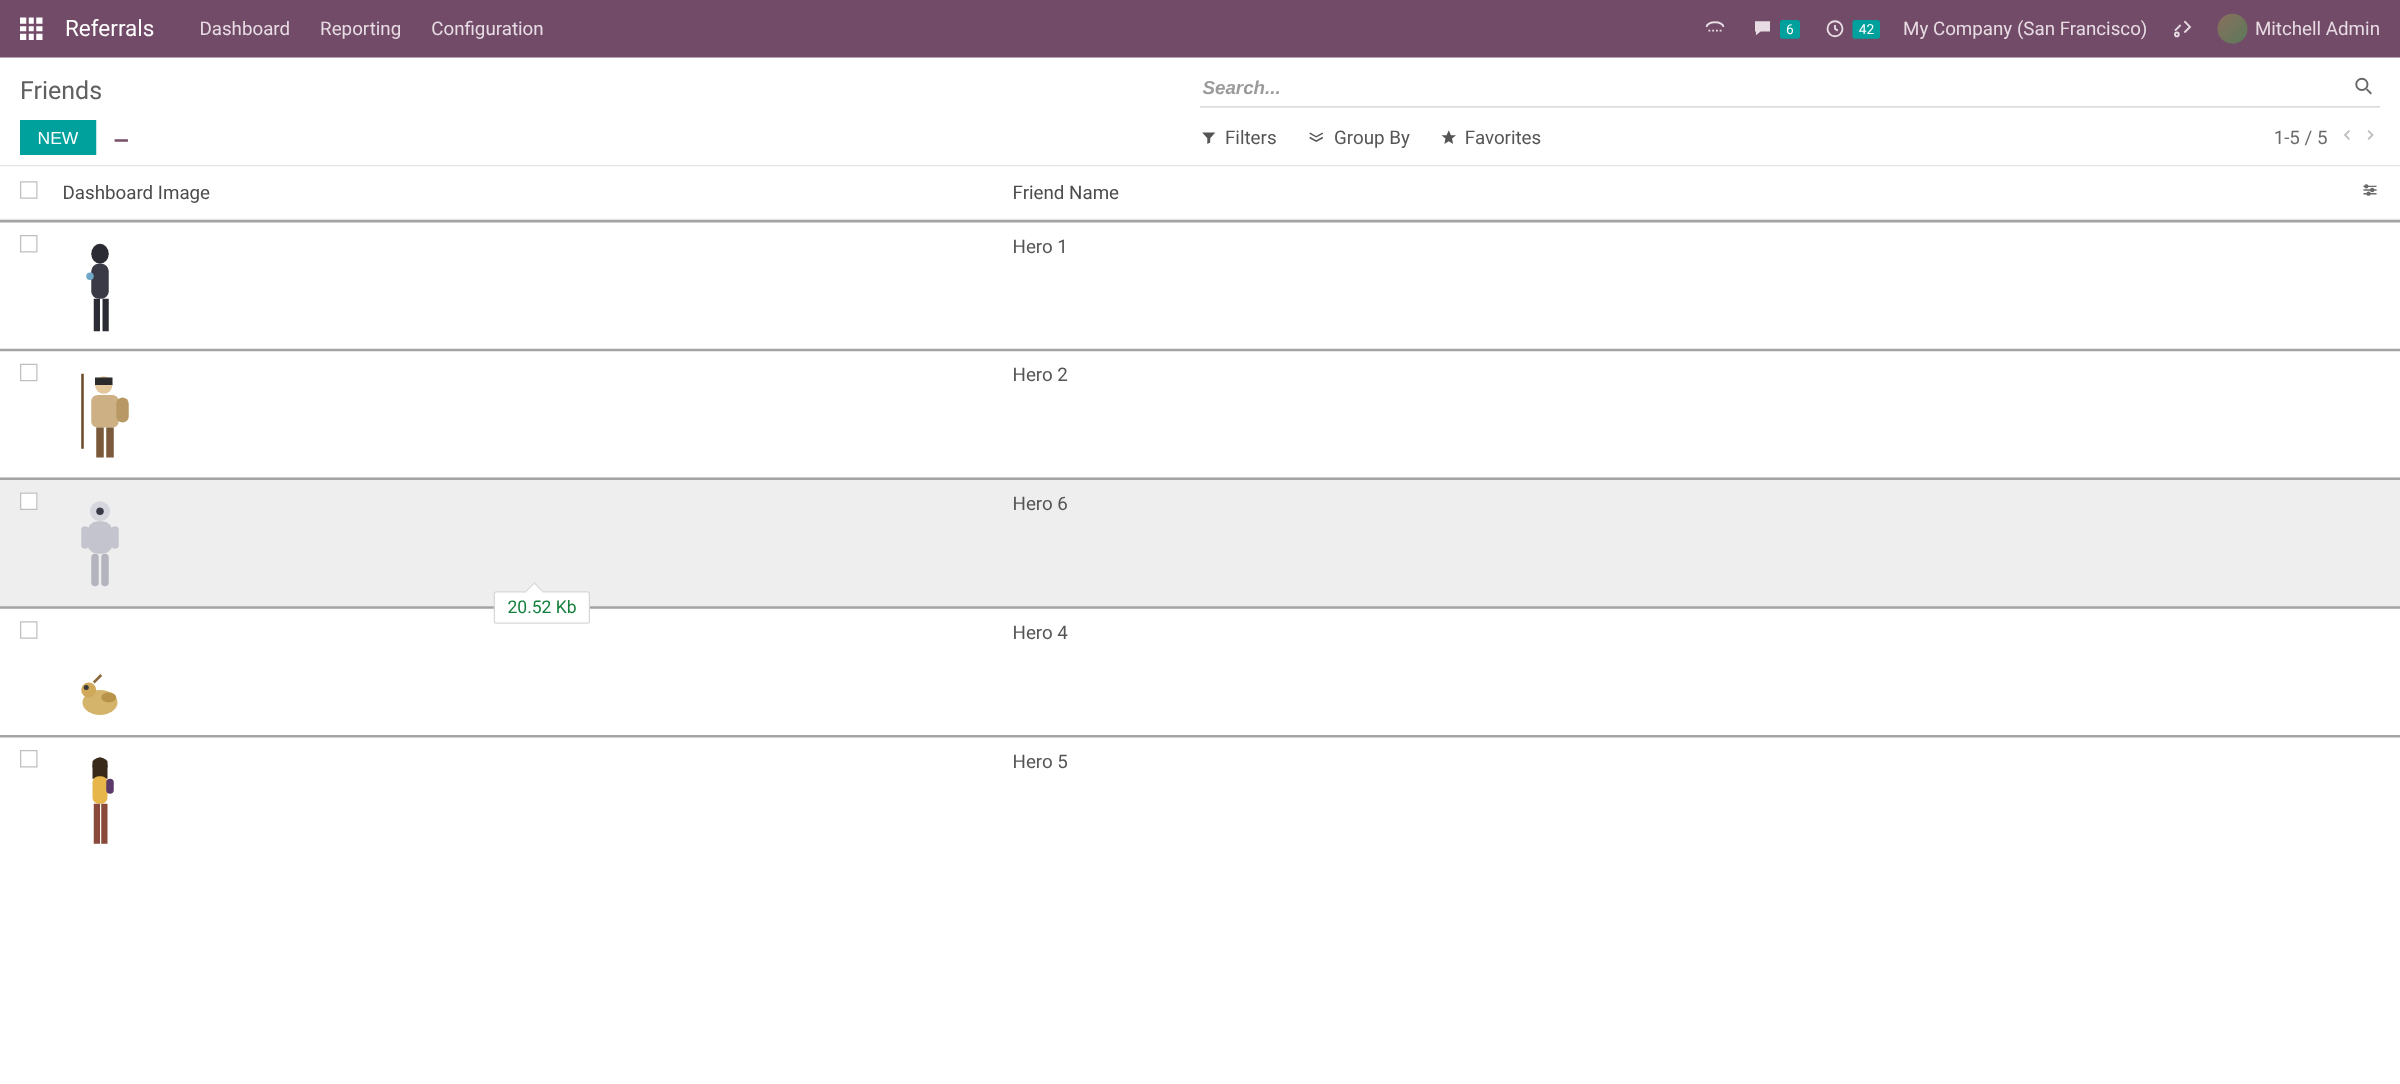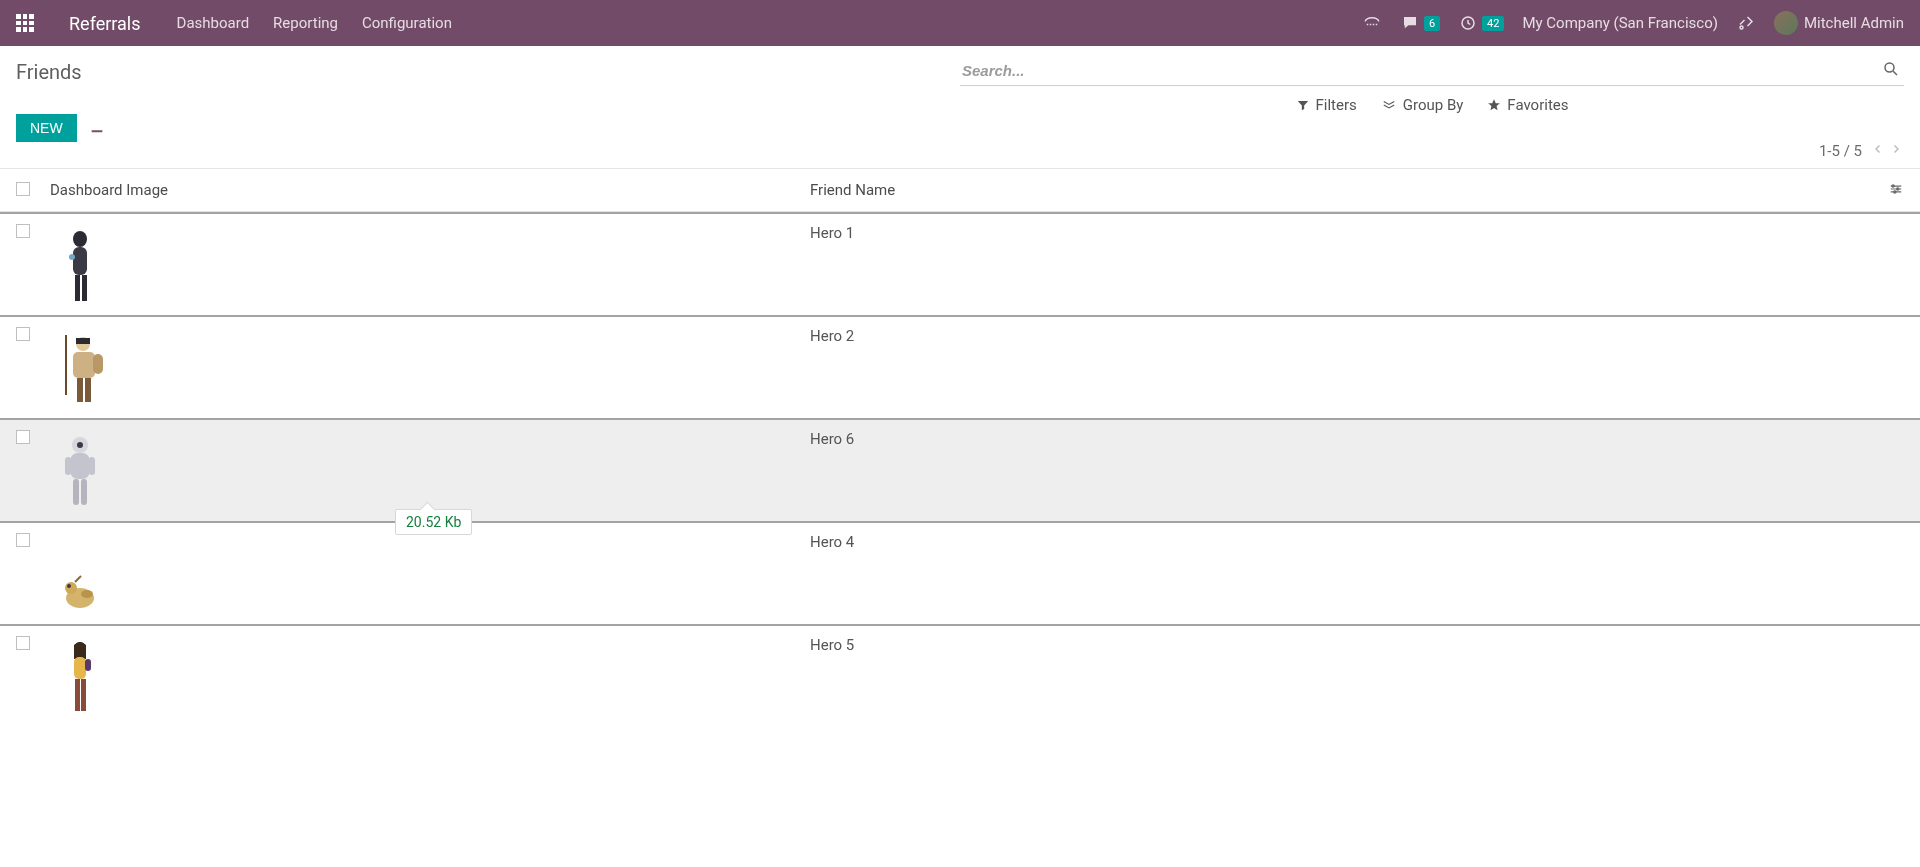--- a/index.html
+++ b/index.html
@@ -3,21 +3,21 @@
 <meta charset="utf-8">
 <style>
   * { box-sizing: border-box; margin: 0; padding: 0; }
   body { font-family: -apple-system, BlinkMacSystemFont, "Segoe UI", Roboto, "Helvetica Neue", Arial, sans-serif; font-size: 14px; color: #4c4c4c; background: #fff; }
 
   
   .navbar { background: #714b67; color: #fff; height: 46px; display: flex; align-items: center; padding: 0 16px; }
   .navbar-left { display: flex; align-items: center; gap: 16px; }
   .apps-icon { width: 18px; height: 18px; display: grid; grid-template-columns: repeat(3,1fr); grid-template-rows: repeat(3,1fr); gap: 2px; cursor: pointer; }
   .apps-icon span { background: #fff; width: 100%; height: 100%; }
-  .brand { font-size: 18px; font-weight: 400; color: #fff; margin-left: 19px; margin-right: 10px; }
+  .brand { font-size: 18px; font-weight: 400; color: #fff; margin-left: 2px; margin-right: 10px; }
   .nav-menu { display: flex; gap: 24px; margin-left: 10px; align-items: center; }
   .nav-menu a { color: #e7dce3; text-decoration: none; font-size: 15px; cursor: pointer; }
 
   .navbar-right { margin-left: auto; display: flex; align-items: center; gap: 18px; color: #e7dce3; }
   .systray-icon { cursor: pointer; display: flex; align-items: center; position: relative; }
   .badge { background: #00a09d; color: #fff; font-size: 11px; padding: 1px 5px; border-radius: 2px; margin-left: 4px; }
   .company-name { font-size: 15px; cursor: pointer; }
   .avatar { width: 24px; height: 24px; border-radius: 50%; background: linear-gradient(135deg,#8b6f5e,#5a7a5a); display:inline-block; margin-right:6px; vertical-align:middle; }
   .user-menu { display: flex; align-items: center; cursor: pointer; font-size: 15px; }
 
@@ -34,21 +34,21 @@
   .new-btn { background: #00a09d; color: #fff; border: none; padding: 6px 14px; font-size: 14px; cursor: pointer; }
   .export-btn { margin-left: 12px; color: #7a4e67; cursor: pointer; }
 
   .search-options { margin-left: auto; display: flex; gap: 24px; color: #555; align-items:center;}
   .search-opt { cursor: pointer; display: flex; align-items: center; gap: 6px; font-size: 15px; }
 
   .pager-area { margin-left: auto; display: flex; align-items: center; gap: 10px; color: #6b6b6b; font-size: 15px; padding-right:2px;}
   .pager-arrows { display: flex; gap: 6px; color: #bfbfbf; }
   .pager-arrows span { cursor: pointer; }
 
-  .cp-bottom .right-cluster { margin-left:auto; display:flex; align-items:center; gap:28px; width:50%;flex-direction:column; }
+  .cp-bottom .right-cluster { margin-left:auto; display:flex; align-items:center; gap:28px; width:50%; }
   .right-cluster .search-options { margin-left:0; }
   .right-cluster .pager-area { margin-left:auto;justify-content:center; }
 
   .divider { border-top: 1px solid #e5e5e5; }
 
   
   .list-header { display: flex; align-items: center; padding: 12px 16px; }
   .col-check { width: 34px; }
   .col-image { flex: 0 0 760px; font-size: 15px; color:#4c4c4c;}
   .col-name { flex: 1; font-size: 15px; color:#4c4c4c;}

